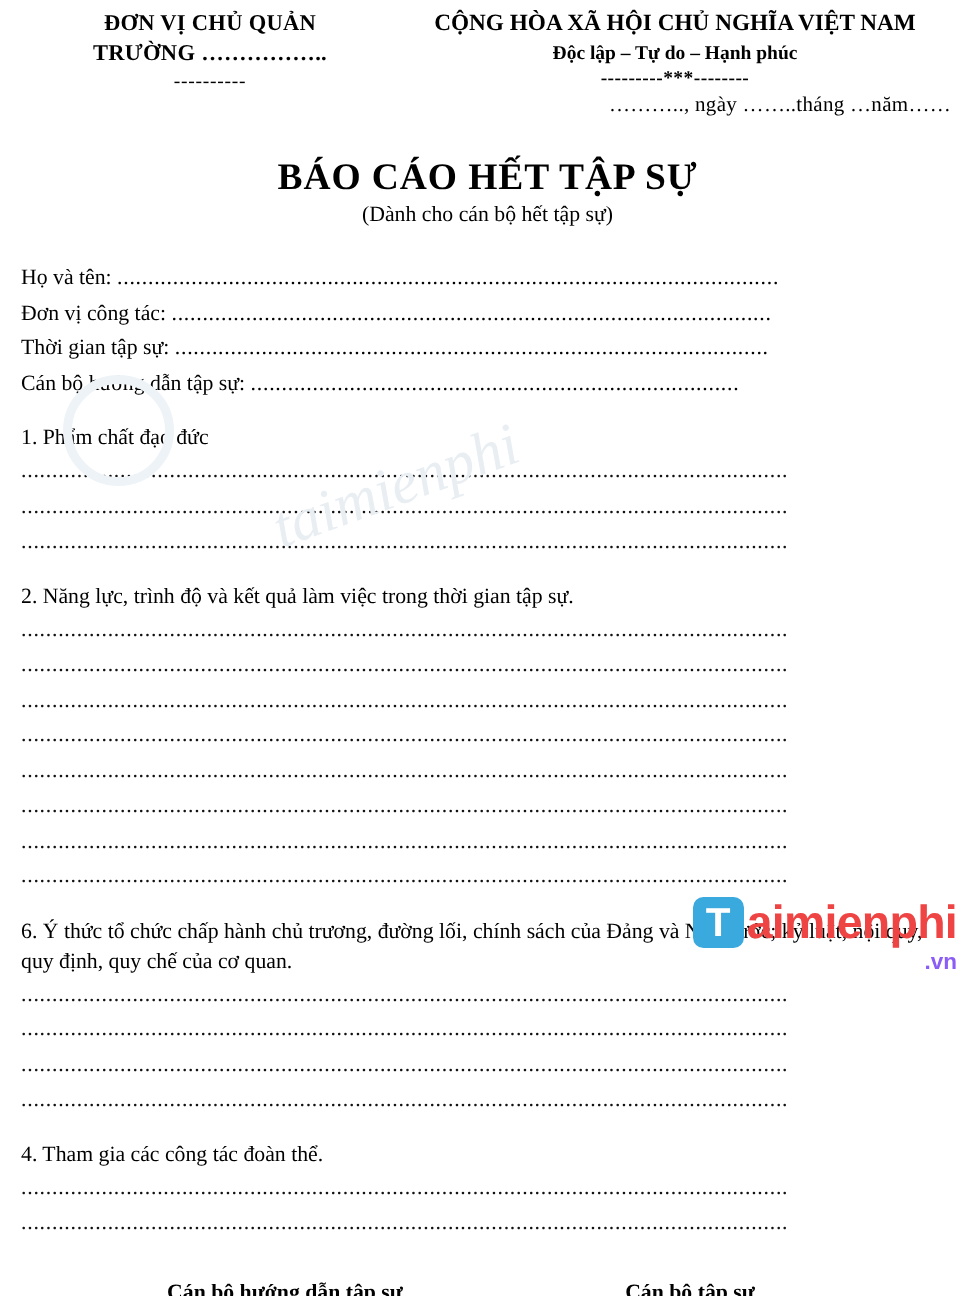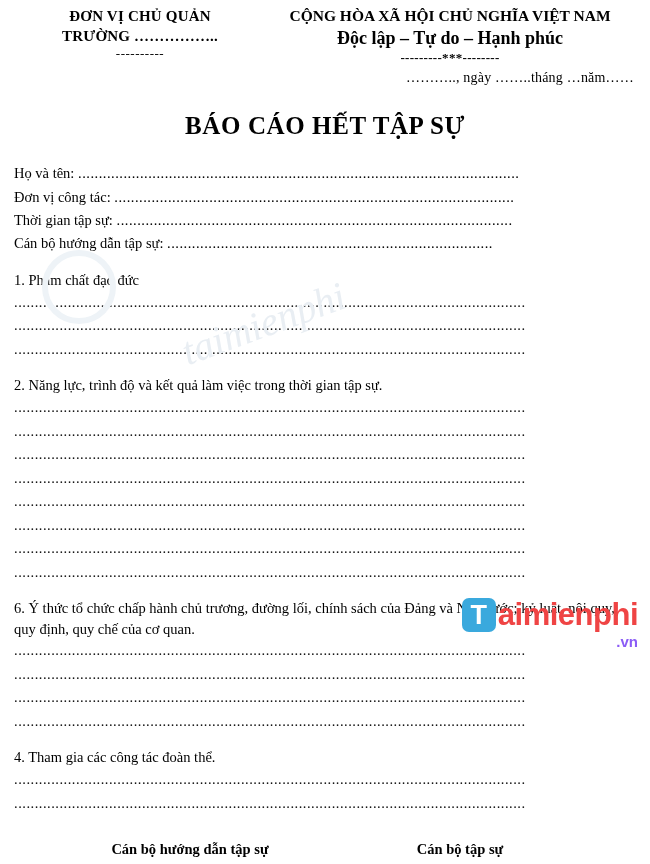--- a/index.html
+++ b/index.html
@@ -48,21 +48,21 @@
     font-size: 13px;
     letter-spacing: .5px;
     line-height: 1.1;
   }
   .hr1 {
     font-size: 15.5px;
     font-weight: bold;
     line-height: 1.3;
   }
   .hr2 {
-    font-size: 18px;
+    font-size: 13px;
     font-weight: bold;
     line-height: 1.35;
   }
   .stars {
     font-size: 13px;
     font-weight: bold;
     letter-spacing: .3px;
     line-height: 1.2;
   }
   .date-line {
@@ -226,20 +226,21 @@
     <div class="header-right">
       <div class="hr1">CỘNG HÒA XÃ HỘI CHỦ NGHĨA VIỆT NAM</div>
       <div class="hr2">Độc lập – Tự do – Hạnh phúc</div>
       <div class="stars">---------***--------</div>
       <div class="date-line">……….., ngày ……..tháng …năm……</div>
     </div>
   </div>
 
   <div class="title-block">
     <div class="doc-title">BÁO CÁO HẾT TẬP SỰ</div>
+    <div class="doc-subtitle">(Dành cho cán bộ hết tập sự)</div>
   </div>
 
   <div class="fields">
     <div class="field-row">
       <span class="field-label">Họ và tên:</span>
       <span class="dots">...........................................................................................................</span>
     </div>
     <div class="field-row">
       <span class="field-label">Đơn vị công tác:</span>
       <span class="dots">.................................................................................................</span>

